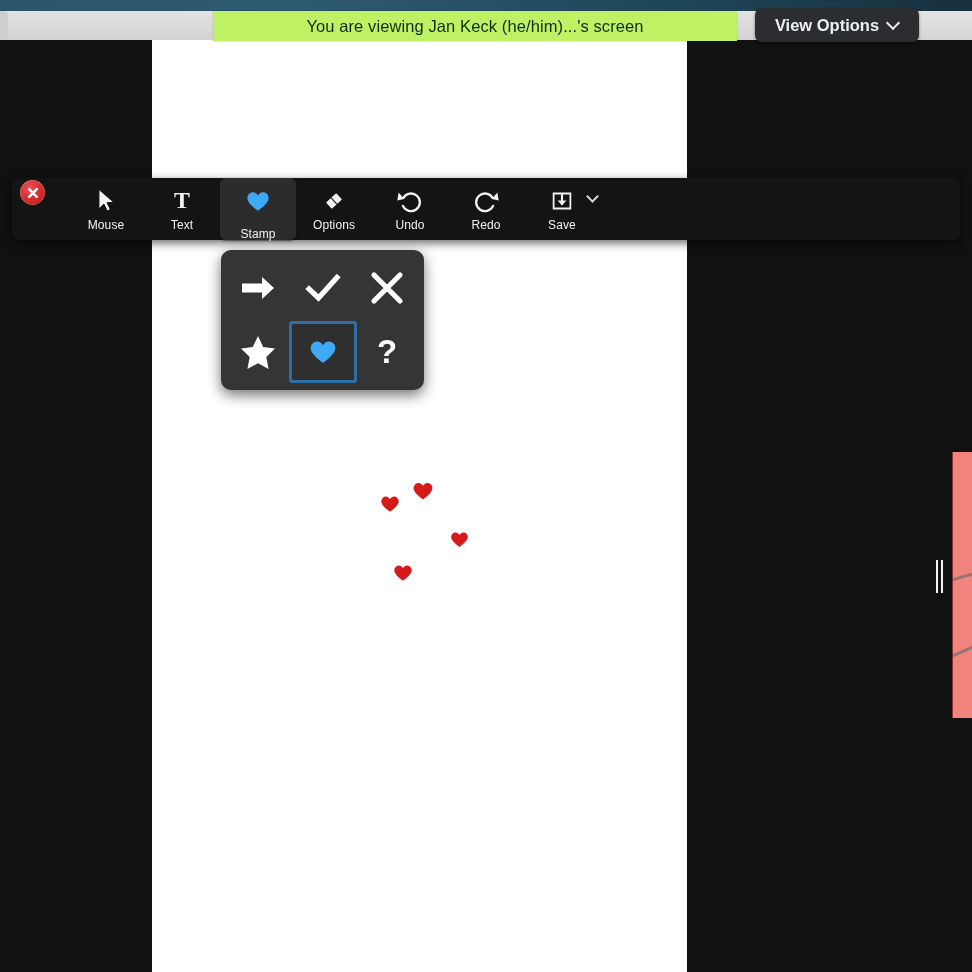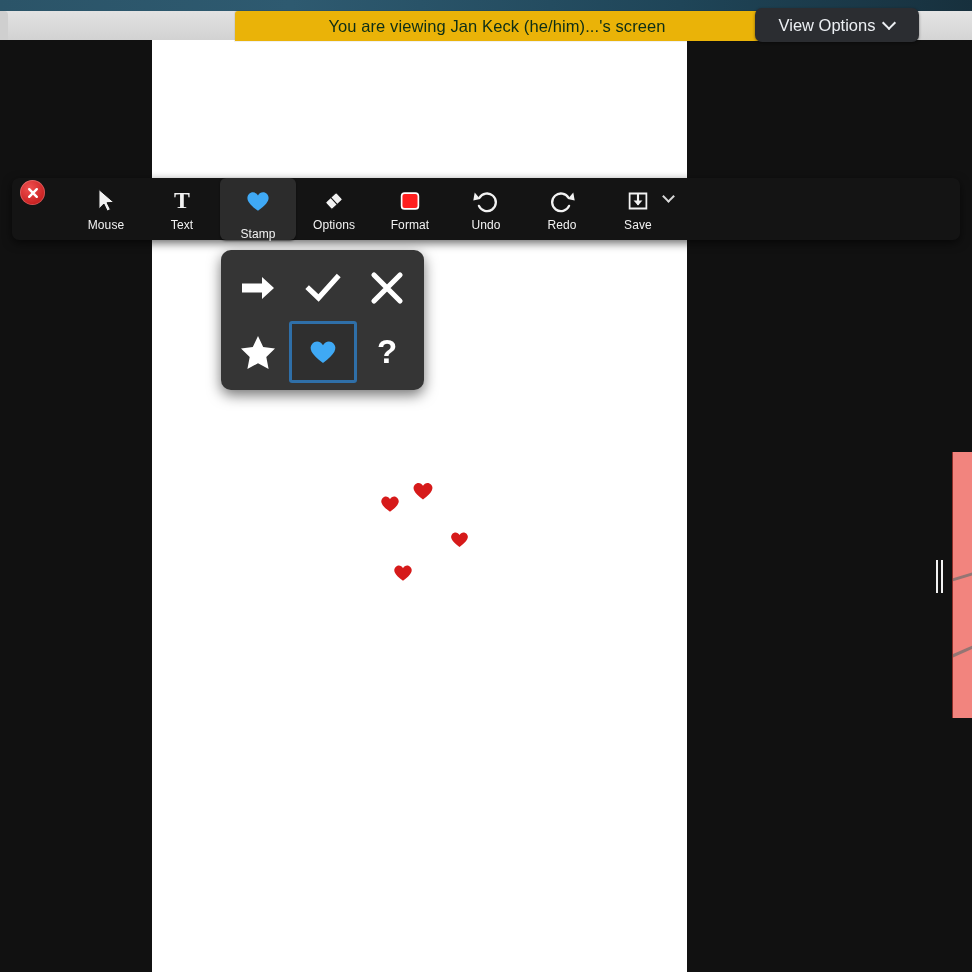--- a/index.html
+++ b/index.html
@@ -19,34 +19,34 @@
   .top-teal{position:absolute;left:0;top:0;width:972px;height:11px;
     background:linear-gradient(to right,#2b5468,#2e5a70 30%,#1f4558 70%,#17303d);}
   .top-gray{position:absolute;left:0;top:11px;width:972px;height:29px;
     background:linear-gradient(to bottom,#e2e2e2,#d2d2d2);}
   .top-gray-left-notch{position:absolute;left:0;top:11px;width:8px;height:29px;background:#cfcfcf;border-top-right-radius:4px;}
   .top-right-gray{position:absolute;left:914px;top:11px;width:58px;height:29px;
     background:linear-gradient(to bottom,#e4e4e4,#d4d4d4);}
 
   
   .viewing-banner{
-    position:absolute;left:235px;top:11px;width:524px;height:30px;
-    background:#eab308;color:#0d2e17;
+    position:absolute;left:213px;top:11px;width:524px;height:30px;
+    background:#bef264;color:#0d2e17;
     display:flex;align-items:center;justify-content:center;
     font-size:16.5px;letter-spacing:.1px;
     border-top-left-radius:3px;border-top-right-radius:3px;
     box-shadow:0 0 0 1px rgba(0,0,0,.06);
     white-space:nowrap;
   }
   
   .view-options{
     position:absolute;left:755px;top:8px;width:164px;height:34px;
     background:#2b2d31;color:#eceff3;
     display:flex;align-items:center;justify-content:center;gap:9px;
-    border-radius:7px;font-size:16.5px;font-weight:normal;
+    border-radius:7px;font-size:16.5px;font-weight:bold;
     box-shadow:0 1px 3px rgba(0,0,0,.45);
   }
   .chev{display:inline-block;width:11px;height:11px;position:relative;top:-2px;}
   .chev:before{content:"";position:absolute;left:0;top:0;width:8px;height:8px;
     border-right:2.1px solid #eceff3;border-bottom:2.1px solid #eceff3;
     transform:rotate(45deg);}
 
   
   .shared-canvas{position:absolute;left:152px;top:40px;width:535px;height:932px;background:#ffffff;}
   .canvas-dim-left{position:absolute;left:0;top:40px;width:152px;height:932px;background:#111111;}
@@ -192,28 +192,20 @@
               <rect x="8.5" y="11.5" width="17" height="11" rx="1.6" fill="#f2f2f2" stroke="#111" stroke-width="1.2"></rect>
                  <line x1="17" y1="11.5" x2="17" y2="22.5" stroke="#111" stroke-width="1.2"></line>
             </g>
           </svg>
         </div>
         <div class="lbl">Options</div>
       </div>
       <div class="tool">
         <div class="ic">
           <svg viewBox="0 0 34 34" width="30" height="30">
-            <rect x="7.5" y="8" width="19" height="18" rx="3.4" fill="#ff1f1f" stroke="#ffffff" stroke-width="1.9"></rect>
-          </svg>
-        </div>
-        <div class="lbl">Format</div>
-      </div>
-      <div class="tool">
-        <div class="ic">
-          <svg viewBox="0 0 34 34" width="30" height="30">
             <path d="M9.5 13.5 A10 10 0 1 1 9 22.5" fill="none" stroke="#f2f2f2" stroke-width="2.6" stroke-linecap="round"></path>
                 <path d="M4.2 7.5 L10.4 14.6 L2.6 16.4 Z" fill="#f2f2f2"></path>
           </svg>
         </div>
         <div class="lbl">Undo</div>
       </div>
       <div class="tool">
         <div class="ic">
           <svg viewBox="0 0 34 34" width="30" height="30">
             <path d="M24.5 13.5 A10 10 0 1 0 25 22.5" fill="none" stroke="#f2f2f2" stroke-width="2.6" stroke-linecap="round"></path>

